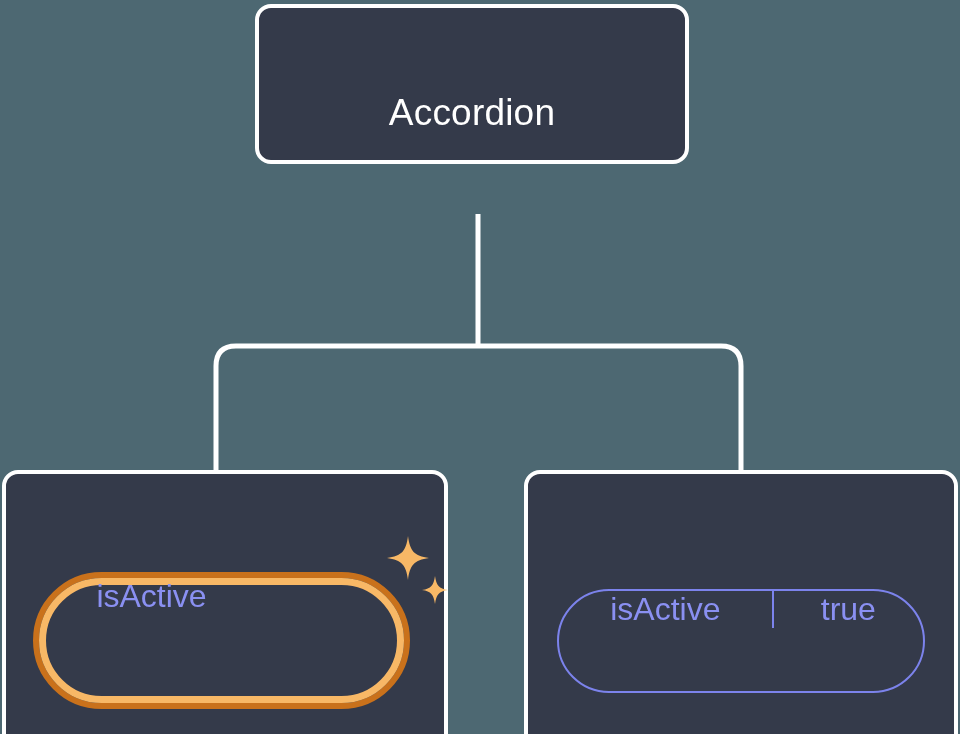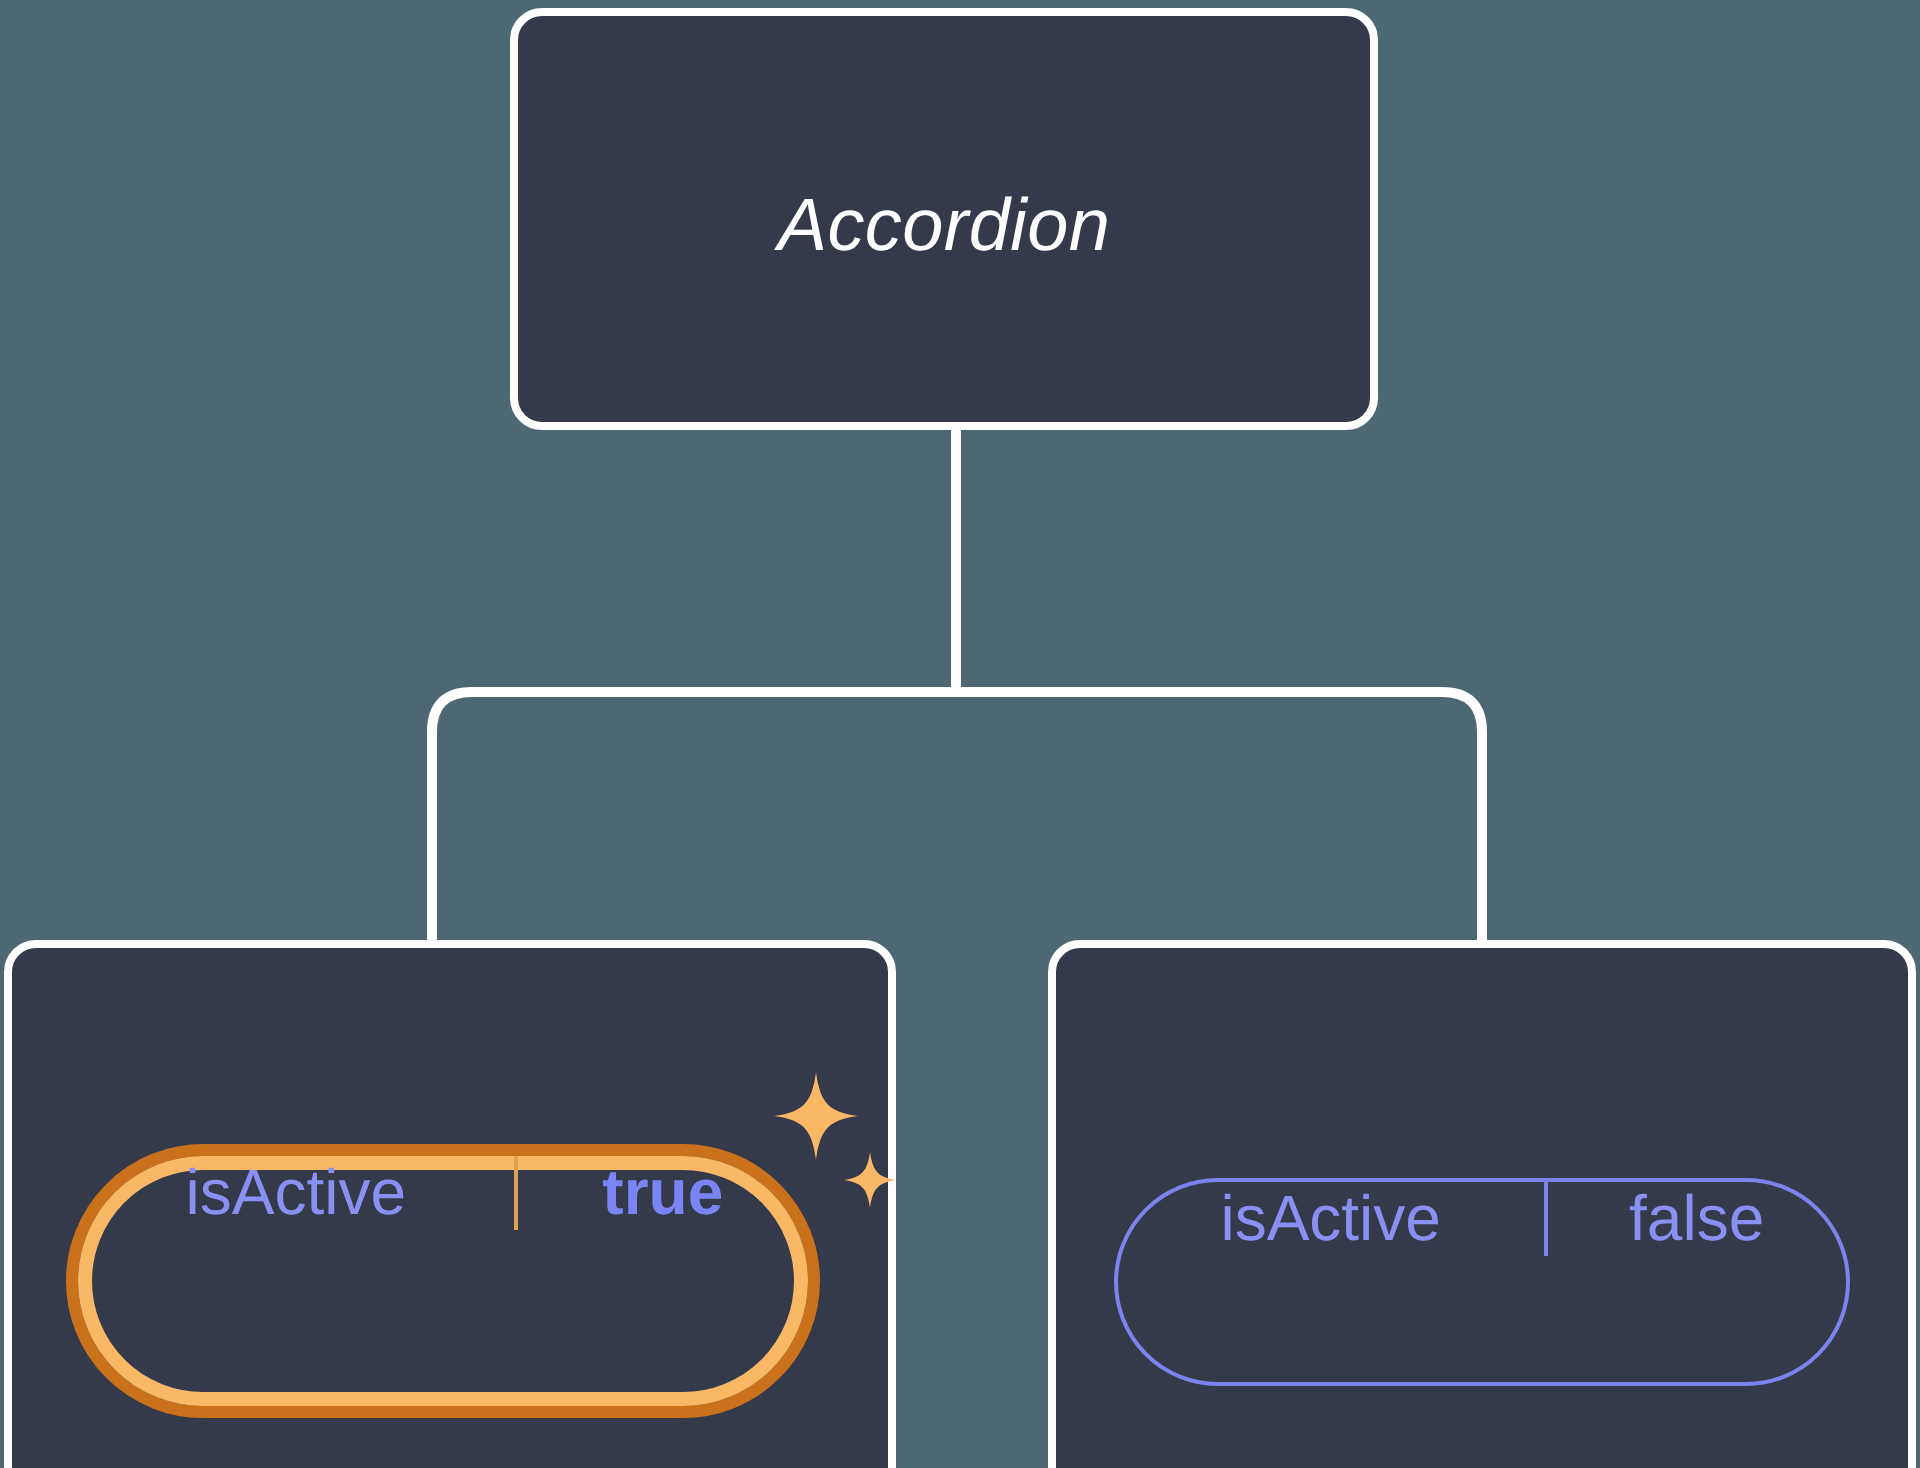--- a/index.html
+++ b/index.html
@@ -45,22 +45,21 @@
     color: #FFFFFF;
     font-weight: 400;
     letter-spacing: 0.2px;
     white-space: nowrap;
   }
 
   #node-accordion {
     left: 255px;
     top: 4px;
     width: 434px;
-    height: 211px;
-    font-style: italic;
+    height: 160px;
   }
   #node-accordion .node-title {
     top: 84px;
     font-size: 37px;
   }
 
   #node-panel-left {
     left: 2px;
     top: 470px;
     width: 446px;
@@ -175,30 +174,29 @@
     <div class="node-title">Accordion</div>
   </div>
 
   <div class="node" id="node-panel-left">
     
   </div>
 
   <div class="pill pill-highlight" id="pill-left">
     <span class="ring-inner"></span>
     <span class="pill-cell pill-key">isActive</span>
-    <span class="pill-cell pill-value">true</span>
   </div>
 
   <svg class="sparkles" viewBox="0 0 64 76" width="64" height="76">
     <path d="M22 2 C24 17 28 22 43 24 C28 26 24 31 22 46 C20 31 16 26 1 24 C16 22 20 17 22 2 Z" fill="#F8B866"></path>
     <path d="M49 42 C50.4 51.5 52.8 54.6 62 56 C52.8 57.4 50.4 60.5 49 70 C47.6 60.5 45.2 57.4 36 56 C45.2 54.6 47.6 51.5 49 42 Z" fill="#F8B866"></path>
   </svg>
 
   <div class="node" id="node-panel-right">
     
   </div>
 
   <div class="pill pill-plain" id="pill-right">
     <span class="pill-cell pill-key">isActive</span>
-    <span class="pill-cell pill-value">false</span>
+    <span class="pill-cell pill-value">true</span>
   </div>
 
 </div>
 
 </body></html>

